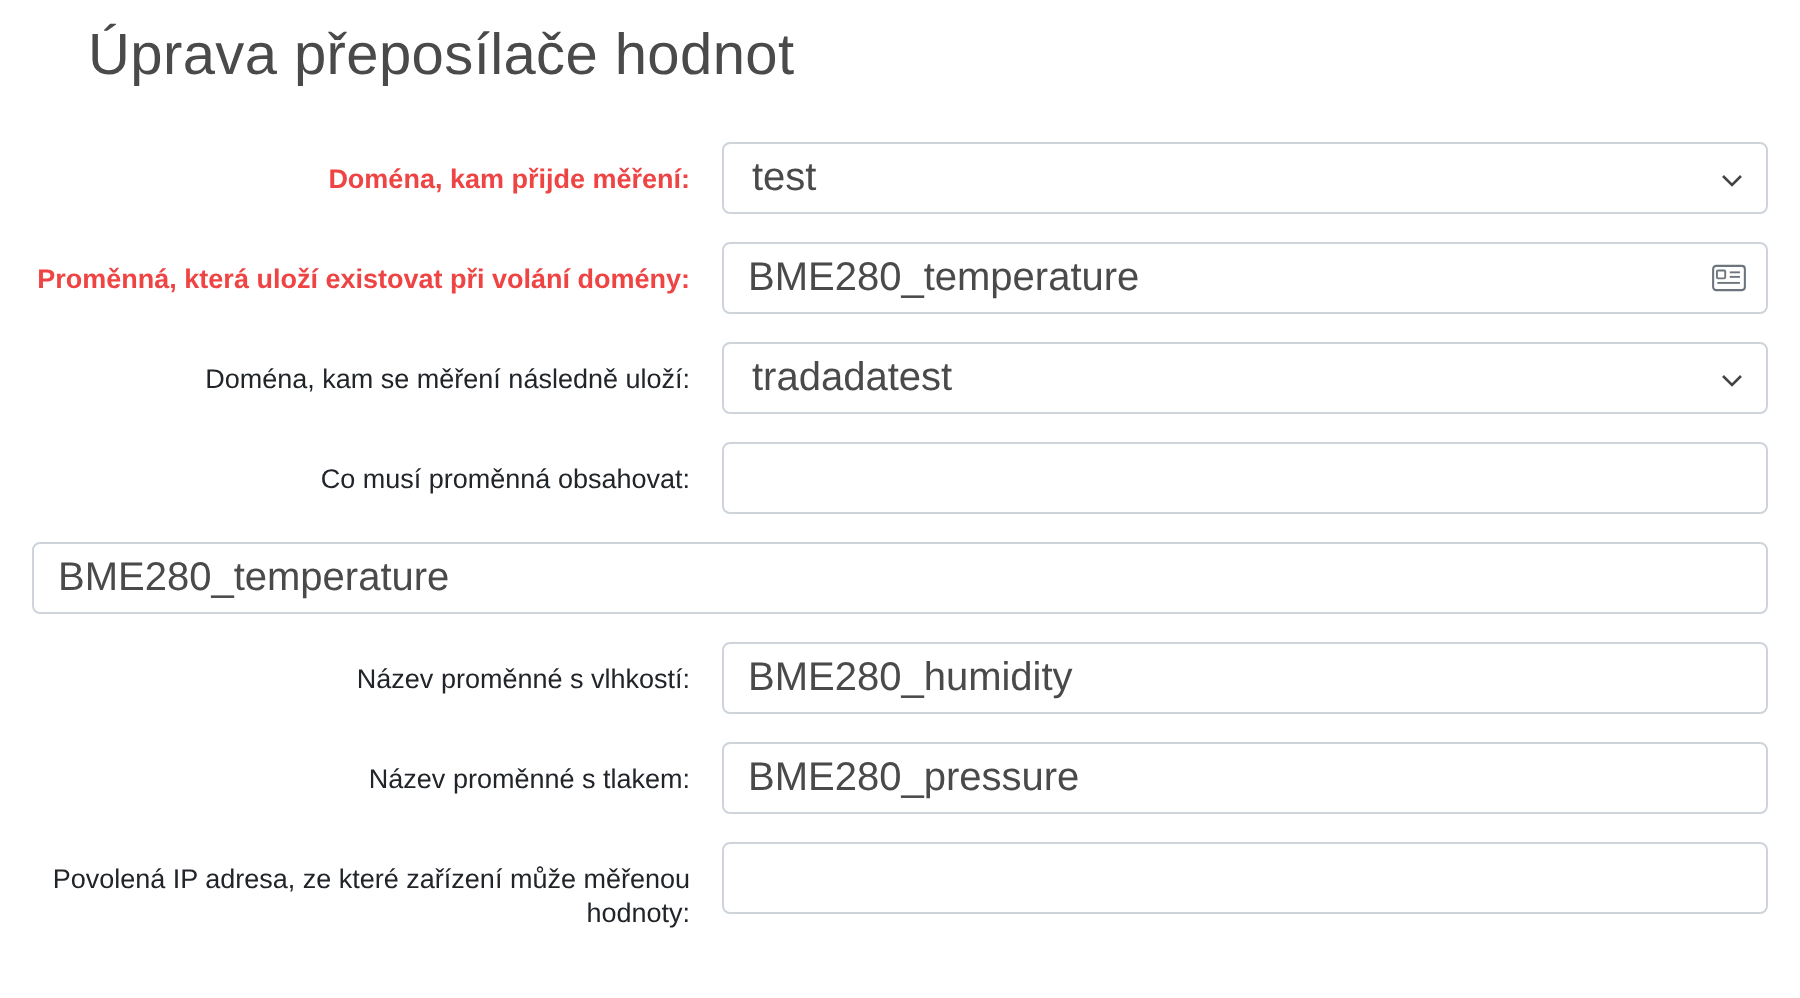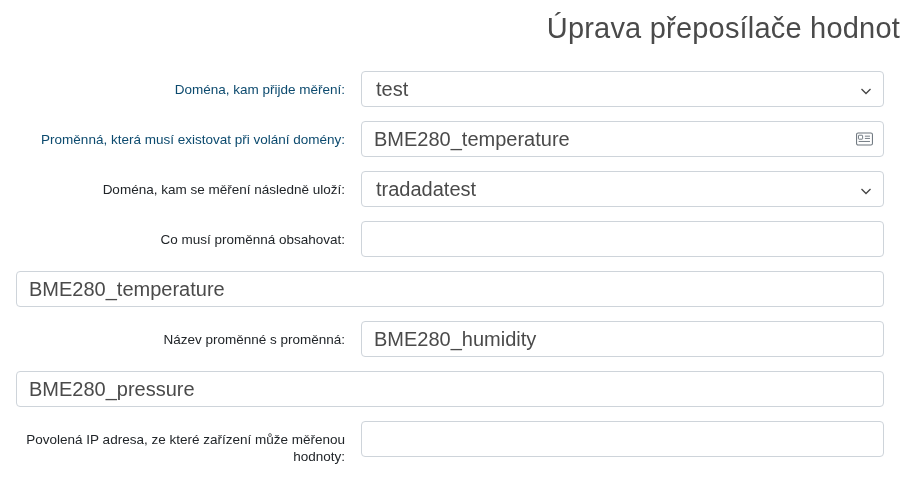--- a/index.html
+++ b/index.html
@@ -14,21 +14,21 @@
     color: #212529;
     overflow: hidden;
   }
   .page {
     width: 900px;
     height: 499px;
     position: relative;
     box-sizing: border-box;
   }
   .page-title {
-    text-align: right;
+    text-align: left;
     font-size: 29px;
     font-weight: 400;
     color: #4a4a4a;
     margin: 0;
     padding-top: 12px;
     letter-spacing: 0.2px;
     padding-left: 44px;
   }
   .form {
     margin-top: 26px;
@@ -45,22 +45,22 @@
     flex: 0 0 345px;
     text-align: right;
     font-size: 13.5px;
     line-height: 17px;
     padding-right: 16px;
     box-sizing: border-box;
     padding-top: 10px;
     color: #212529;
   }
   .row .label.required {
-    color: #0c4a6e;
-    font-weight: normal;
+    color: #ef4444;
+    font-weight: bold;
     text-align: right;
   }
   .row .field {
     flex: 1 1 auto;
     position: relative;
   }
   .control {
     width: 100%;
     height: 36px;
     box-sizing: border-box;
@@ -132,21 +132,21 @@
           <span class="select-caret">
             <svg viewBox="0 0 12 12" width="12" height="12" aria-hidden="true">
                 <path d="M1.5 4 L6 8.5 L10.5 4" fill="none" stroke="currentColor" stroke-width="1.3"></path>
               </svg>
           </span>
         </div>
       </div>
     </div>
 
     <div class="row">
-      <div class="label required">Proměnná, která musí existovat při volání domény:</div>
+      <div class="label required">Proměnná, která uloží existovat při volání domény:</div>
       <div class="field">
         <div class="input-with-icon">
           <input class="control" type="text" value="BME280_temperature" style="">
           <span class="input-icon">
             <svg viewBox="0 0 18 14" width="17" height="14" aria-hidden="true">
               <rect x="0.6" y="0.6" width="16.8" height="12.8" rx="1.6" fill="none" stroke="currentColor" stroke-width="1.1"></rect>
               <rect x="2.6" y="3" width="4.4" height="4.2" rx="0.6" fill="none" stroke="currentColor" stroke-width="1"></rect>
               <line x1="9.4" y1="4" x2="14.8" y2="4" stroke="currentColor" stroke-width="1"></line>
               <line x1="9.4" y1="6.4" x2="14.8" y2="6.4" stroke="currentColor" stroke-width="1"></line>
               <line x1="2.8" y1="9.6" x2="14.8" y2="9.6" stroke="currentColor" stroke-width="1"></line>
@@ -179,27 +179,28 @@
       </div>
     </div>
 
     <div class="row">
       <div class="field">
         <input class="control" type="text" value="BME280_temperature" style="">
       </div>
     </div>
 
     <div class="row">
-      <div class="label">Název proměnné s proměnná:</div>
+      <div class="label">Název proměnné s vlhkostí:</div>
       <div class="field">
         <input class="control" type="text" value="BME280_humidity" style="">
       </div>
     </div>
 
     <div class="row">
+      <div class="label">Název proměnné s tlakem:</div>
       <div class="field">
         <input class="control" type="text" value="BME280_pressure" style="">
       </div>
     </div>
 
     <div class="row">
       <div class="label tall-label">Povolená IP adresa, ze které zařízení může měřenou hodnoty:</div>
       <div class="field">
         <input class="control" type="text" value="" style="">
       </div>

